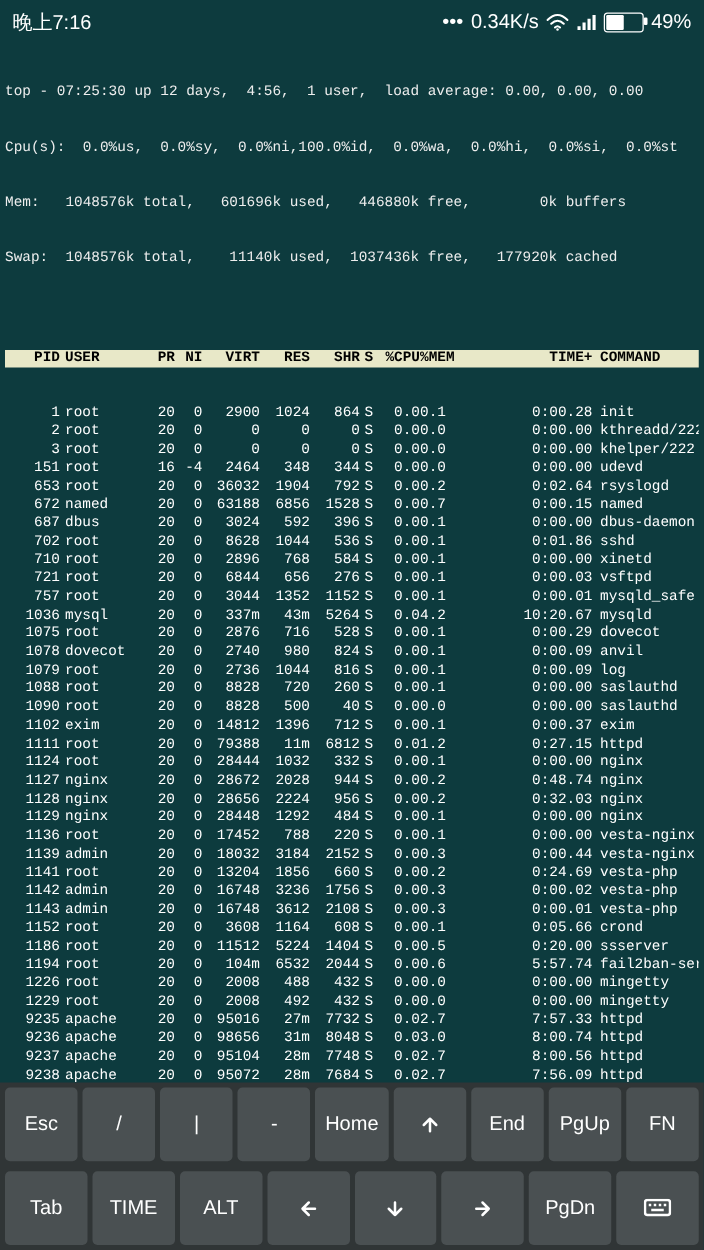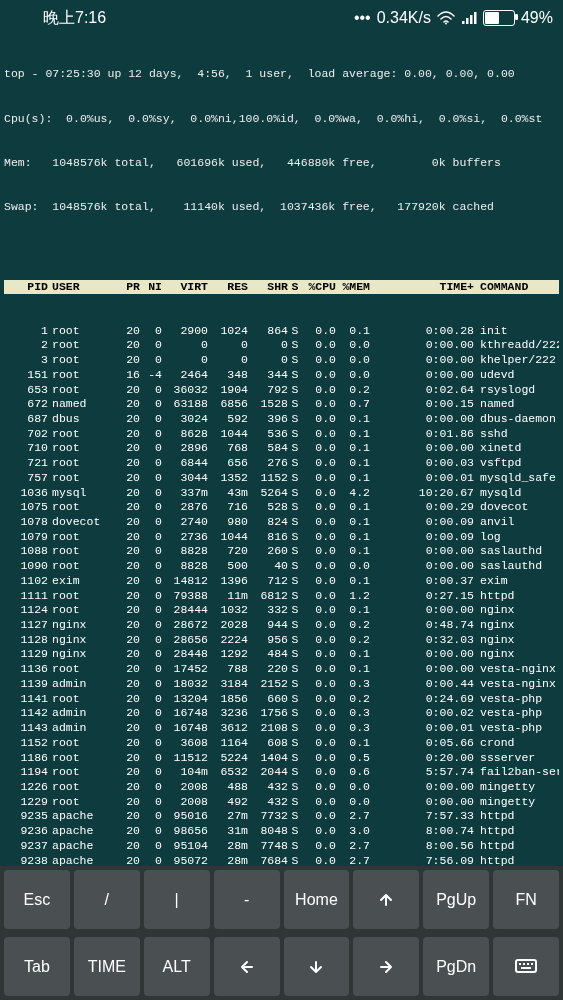--- a/index.html
+++ b/index.html
@@ -17,21 +17,21 @@
     height: 36px;
     display: flex;
     align-items: center;
     justify-content: space-between;
     padding: 0 10px;
     color: #ffffff;
     font-family: sans-serif;
     font-size: 16px;
     font-weight: 500;
   }
-  .status-left { font-weight: 400; margin-left: 33px; }
+  .status-left { font-weight: 400; }
   .status-right { display: flex; align-items: center; gap: 6px; }
   .status-right span { display: inline-flex; align-items: center; }
   .terminal {
     padding: 2px 4px;
     line-height: 1.28;
     font-size: 11.5px;
     white-space: pre;
   }
   .summary-line { color:#eeeeee; }
   .header-row {
@@ -44,21 +44,21 @@
   .cell { overflow: hidden; text-overflow: clip; }
   .c-pid { width: 44px; text-align: right; }
   .c-user{ width: 64px; text-align: left; padding-left:4px; }
   .c-pr  { width: 24px; text-align: right; }
   .c-ni  { width: 22px; text-align: right; }
   .c-virt{ width: 46px; text-align: right; }
   .c-res { width: 40px; text-align: right; }
   .c-shr { width: 40px; text-align: right; }
   .c-s   { width: 14px; text-align: center; }
   .c-cpu { width: 34px; text-align: right; }
-  .c-mem { width: 34px; text-align: right; }
+  .c-mem { width: 34px; }
   .c-time{ width: 68px; text-align: right; padding-left: 36px; }
   .c-cmd { flex: 1; text-align: left; padding-left:6px; }
   .header-row .c-cmd { flex:1; }
   .kbd {
     position: absolute;
     left: 0; bottom: 0;
     width: 563px;
     height: 134px;
     background: #303536;
     display: flex;
@@ -159,20 +159,21 @@
       <div class="key">Esc</div>
       <div class="key">/</div>
       <div class="key">|</div>
       <div class="key">-</div>
       <div class="key">Home</div>
       <div class="key">
         <svg width="18" height="18" viewBox="0 0 18 18">
           <path d="M9 14 L9 4 M4 9 L9 4 L14 9" stroke-linecap="round" stroke-linejoin="round"></path>
         </svg>
       </div>
+      <div class="key">End</div>
       <div class="key">PgUp</div>
       <div class="key">FN</div>
     </div>
   <div class="kbd-row" id="kbd-row2">
       <div class="key" style="flex: 1.29 1 0%;">Tab</div>
       <div class="key" style="flex: 1.29 1 0%;">TIME</div>
       <div class="key" style="flex: 1.29 1 0%;">ALT</div>
       <div class="key" style="flex: 1.29 1 0%;">
         <svg width="18" height="18" viewBox="0 0 18 18">
           <path d="M14 9 L4 9 M9 4 L4 9 L9 14" stroke-linecap="round" stroke-linejoin="round"></path>

